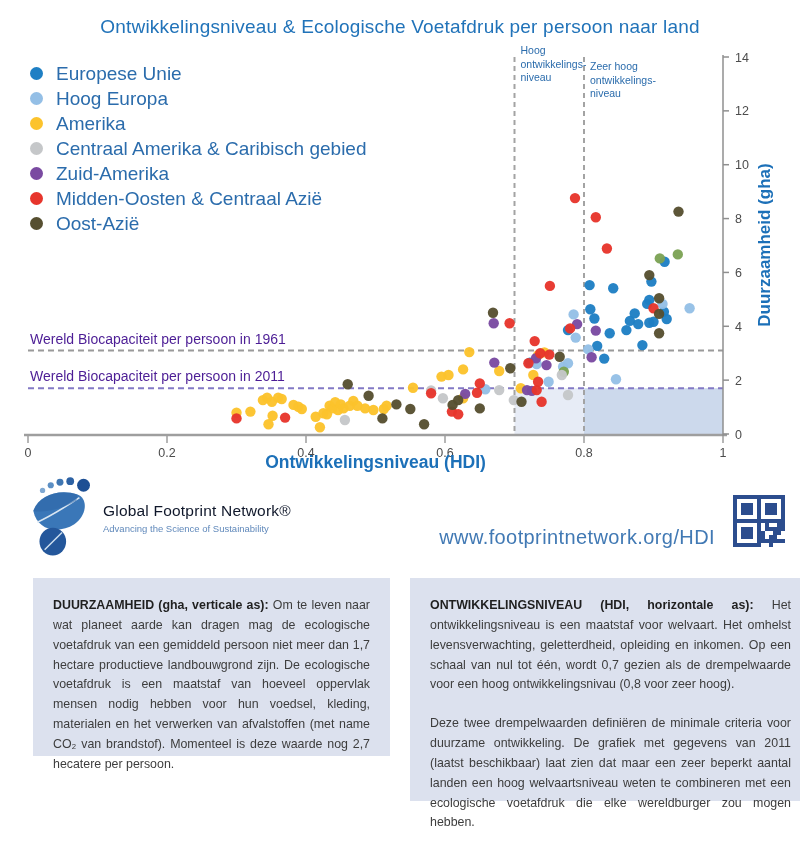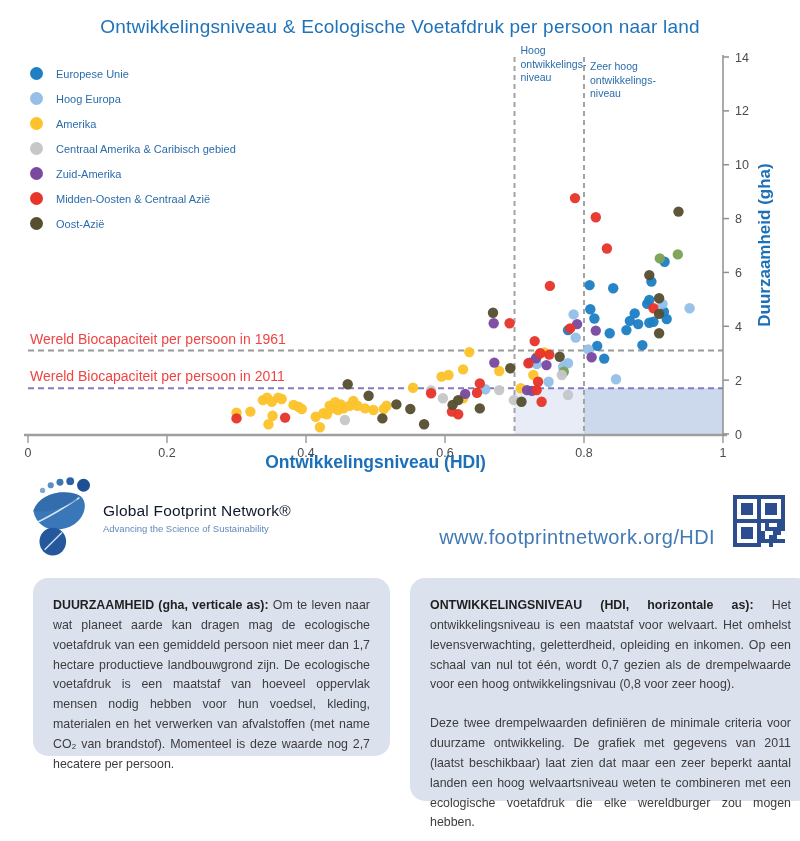--- a/index.html
+++ b/index.html
@@ -3,38 +3,38 @@
 <meta charset="utf-8">
 <style>
   html,body{margin:0;padding:0;background:#fff;}
   .page{position:relative;width:800px;height:841px;background:#fff;overflow:hidden;
         font-family:Liberation Sans, sans-serif;}
   .title{position:absolute;top:16px;left:0;width:100%;text-align:center;
          color:#2173b9;font-size:19px;font-weight:400;letter-spacing:.2px;}
   .legend{position:absolute;left:30px;top:61px;}
   .legend-item{display:flex;align-items:center;height:25px;}
   .legend-dot{width:13px;height:13px;border-radius:50%;margin-right:13px;flex:0 0 13px;}
-  .legend-label{font-size:11px;color:#2b6cac;}
+  .legend-label{font-size:19px;color:#2b6cac;}
   #chart{position:absolute;left:0;top:0;}
-  .refline-label{position:absolute;font-size:14px;color:#ef4444;text-align:right;}
+  .refline-label{position:absolute;font-size:14px;color:#4c1d95;text-align:right;}
   .vline-label{position:absolute;font-size:10.5px;color:#2b6cac;white-space:pre-line;line-height:1.3;}
   .xlabel{position:absolute;left:28px;width:695px;top:452px;text-align:center;
           color:#1c70b8;font-size:17.5px;font-weight:bold;}
   .ylabel{position:absolute;left:670px;top:235px;width:190px;height:20px;text-align:center;
           transform:rotate(-90deg);transform-origin:center;
           color:#1c70b8;font-size:17px;font-weight:bold;}
   .logo{position:absolute;left:24px;top:474px;}
   .logo-text{position:absolute;left:103px;top:502px;}
   .logo-name{font-size:15.5px;color:#0f172a;letter-spacing:.2px;}
   .logo-tagline{font-size:9.5px;color:#6089bb;margin-top:3px;}
   .url{position:absolute;left:0;width:715px;text-align:right;top:526px;
        font-size:20px;color:#4179b4;letter-spacing:.4px;}
   .qr{position:absolute;left:733px;top:495px;}
   .info-box{position:absolute;background:#dce1ee;padding:18px 20px;box-sizing:border-box;
-            font-size:12.4px;line-height:1.6;color:#3d3d3d;text-align:justify;border-radius:15px;}
+            font-size:12.4px;line-height:1.6;color:#3d3d3d;text-align:justify;}
   .info-box p{margin:0;}
   .info-box p + p{margin-top:19px;}
   .lead{font-weight:bold;color:#1f1f1f;}
   .box-left{left:33px;top:578px;width:357px;height:178px;}
   .box-right{left:410px;top:578px;width:401px;height:223px;}
 </style>
 </head>
 <body>
 
 <div class="page">

